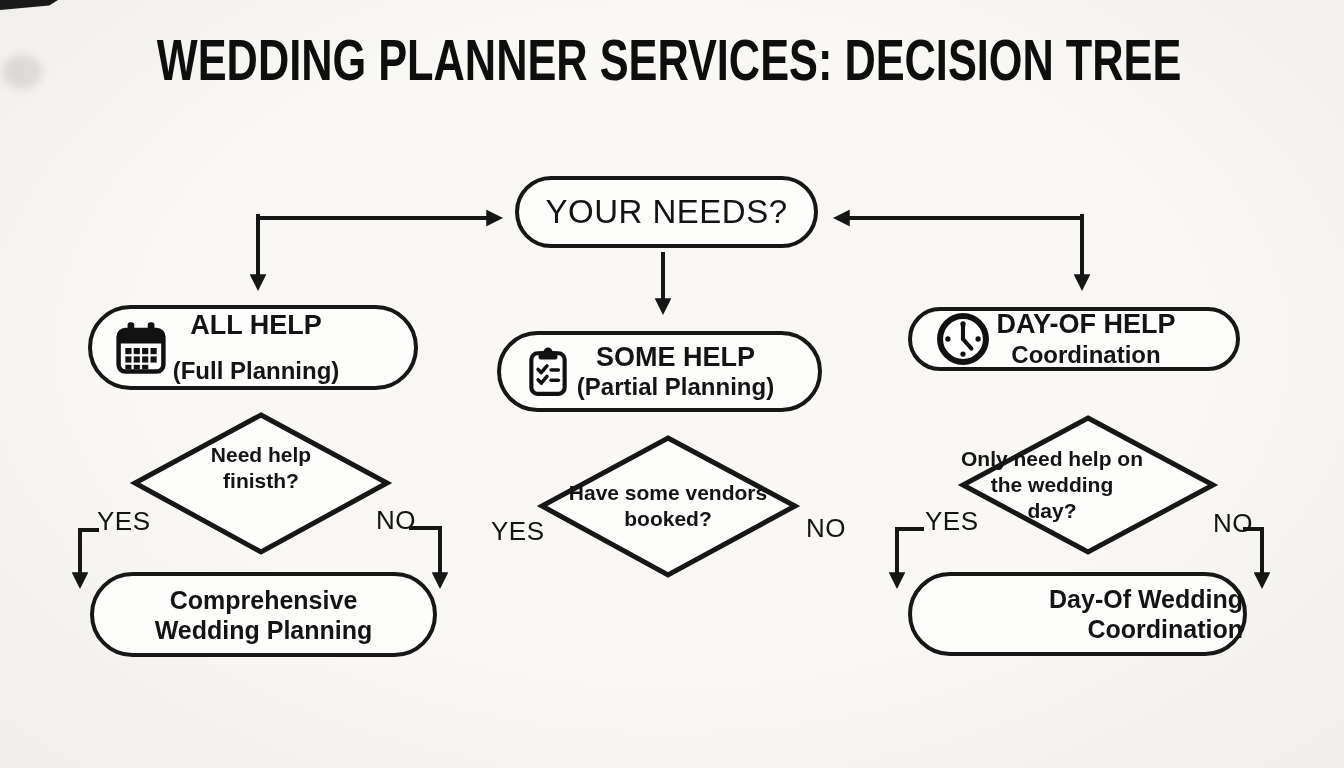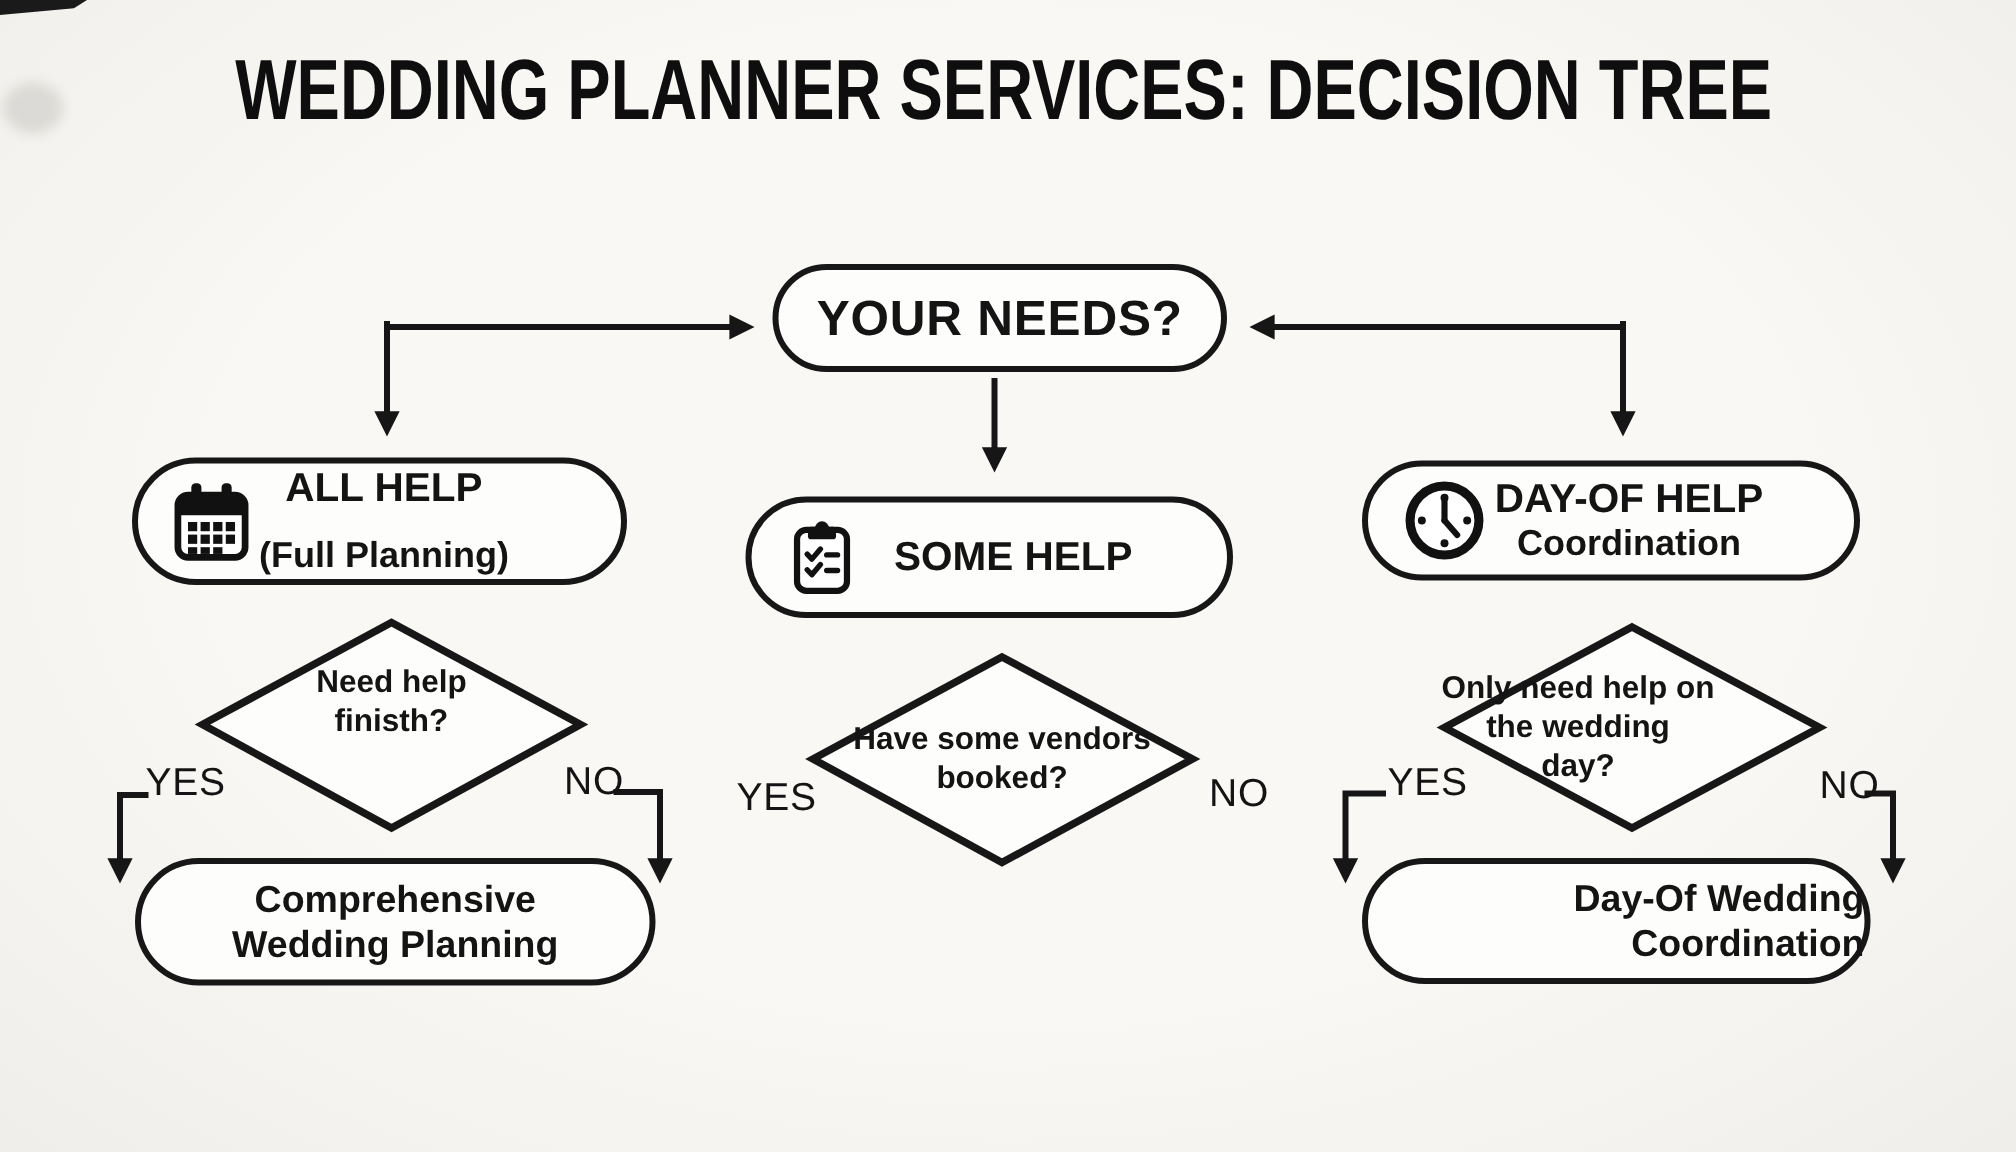--- a/index.html
+++ b/index.html
@@ -12,25 +12,25 @@
     position:absolute;top:27px;left:0;width:1320px;text-align:center;
     font-size:57px;font-weight:bold;letter-spacing:0;white-space:nowrap;
     color:#0e0e0e;transform:scaleX(0.76);transform-origin:49.5% 50%;
   }
   .layer{position:absolute;left:0;top:0;}
   .pill{
     position:absolute;box-sizing:border-box;background:#fdfdfb;
     border:4px solid #171717;display:flex;align-items:center;justify-content:center;
   }
   .root{left:515px;top:176px;width:303px;height:72px;border-radius:38px;
-        font-size:33px;font-weight:bold;letter-spacing:.5px;}
+        font-size:33px;font-weight:normal;letter-spacing:.5px;}
   .opt{border-radius:46px;}
   .opt-all{left:88px;top:305px;width:330px;height:85px;}
   .opt-some{left:497px;top:331px;width:325px;height:81px;}
-  .opt-day{left:908px;top:307px;width:332px;height:80px;}
+  .opt-day{left:908px;top:307px;width:332px;height:64px;}
   .opt .icon{position:absolute;left:22px;top:50%;transform:translateY(-50%);}
   .opt-text{position:absolute;inset:0;display:flex;flex-direction:column;
             align-items:center;justify-content:center;text-align:center;line-height:1.16;}
   .opt-all  .opt-text{padding-left:6px;gap:16px;}
   .opt-some .opt-text{padding-left:32px;}
   .opt-day  .opt-text{padding-left:24px;}
   .opt-title{font-size:27px;font-weight:bold;}
   .opt-sub{font-size:24px;font-weight:bold;}
   .outcome{border-radius:44px;flex-direction:column;text-align:center;
            font-size:25px;font-weight:bold;line-height:30px;}
@@ -120,20 +120,21 @@
       <rect x="15" y="5" width="18" height="8" rx="2" fill="#111"></rect>
       <g stroke="#111" stroke-width="3.4" fill="none" stroke-linecap="round" stroke-linejoin="round">
         <path d="M14.5,22.5 l3,3.2 l5.5,-6.5"></path>
         <line x1="27" y1="23" x2="34" y2="23"></line>
         <path d="M14.5,32.5 l3,3.2 l5.5,-6.5"></path>
         <line x1="27" y1="33" x2="34" y2="33"></line>
       </g>
     </svg>
     <div class="opt-text">
       <div class="opt-title">SOME HELP</div>
+      <div class="opt-sub">(Partial Planning)</div>
     </div>
   </div>
 
   <div class="pill opt opt-day">
     <svg class="icon" width="58" height="58" viewBox="0 0 48 48">
       <circle cx="24" cy="24" r="19" fill="#fff" stroke="#111" stroke-width="5"></circle>
       <g fill="#111">
         <circle cx="24" cy="11.5" r="2.2"></circle>
           <circle cx="36.5" cy="24" r="2.2"></circle>
         <circle cx="24" cy="36.5" r="2.2"></circle>

